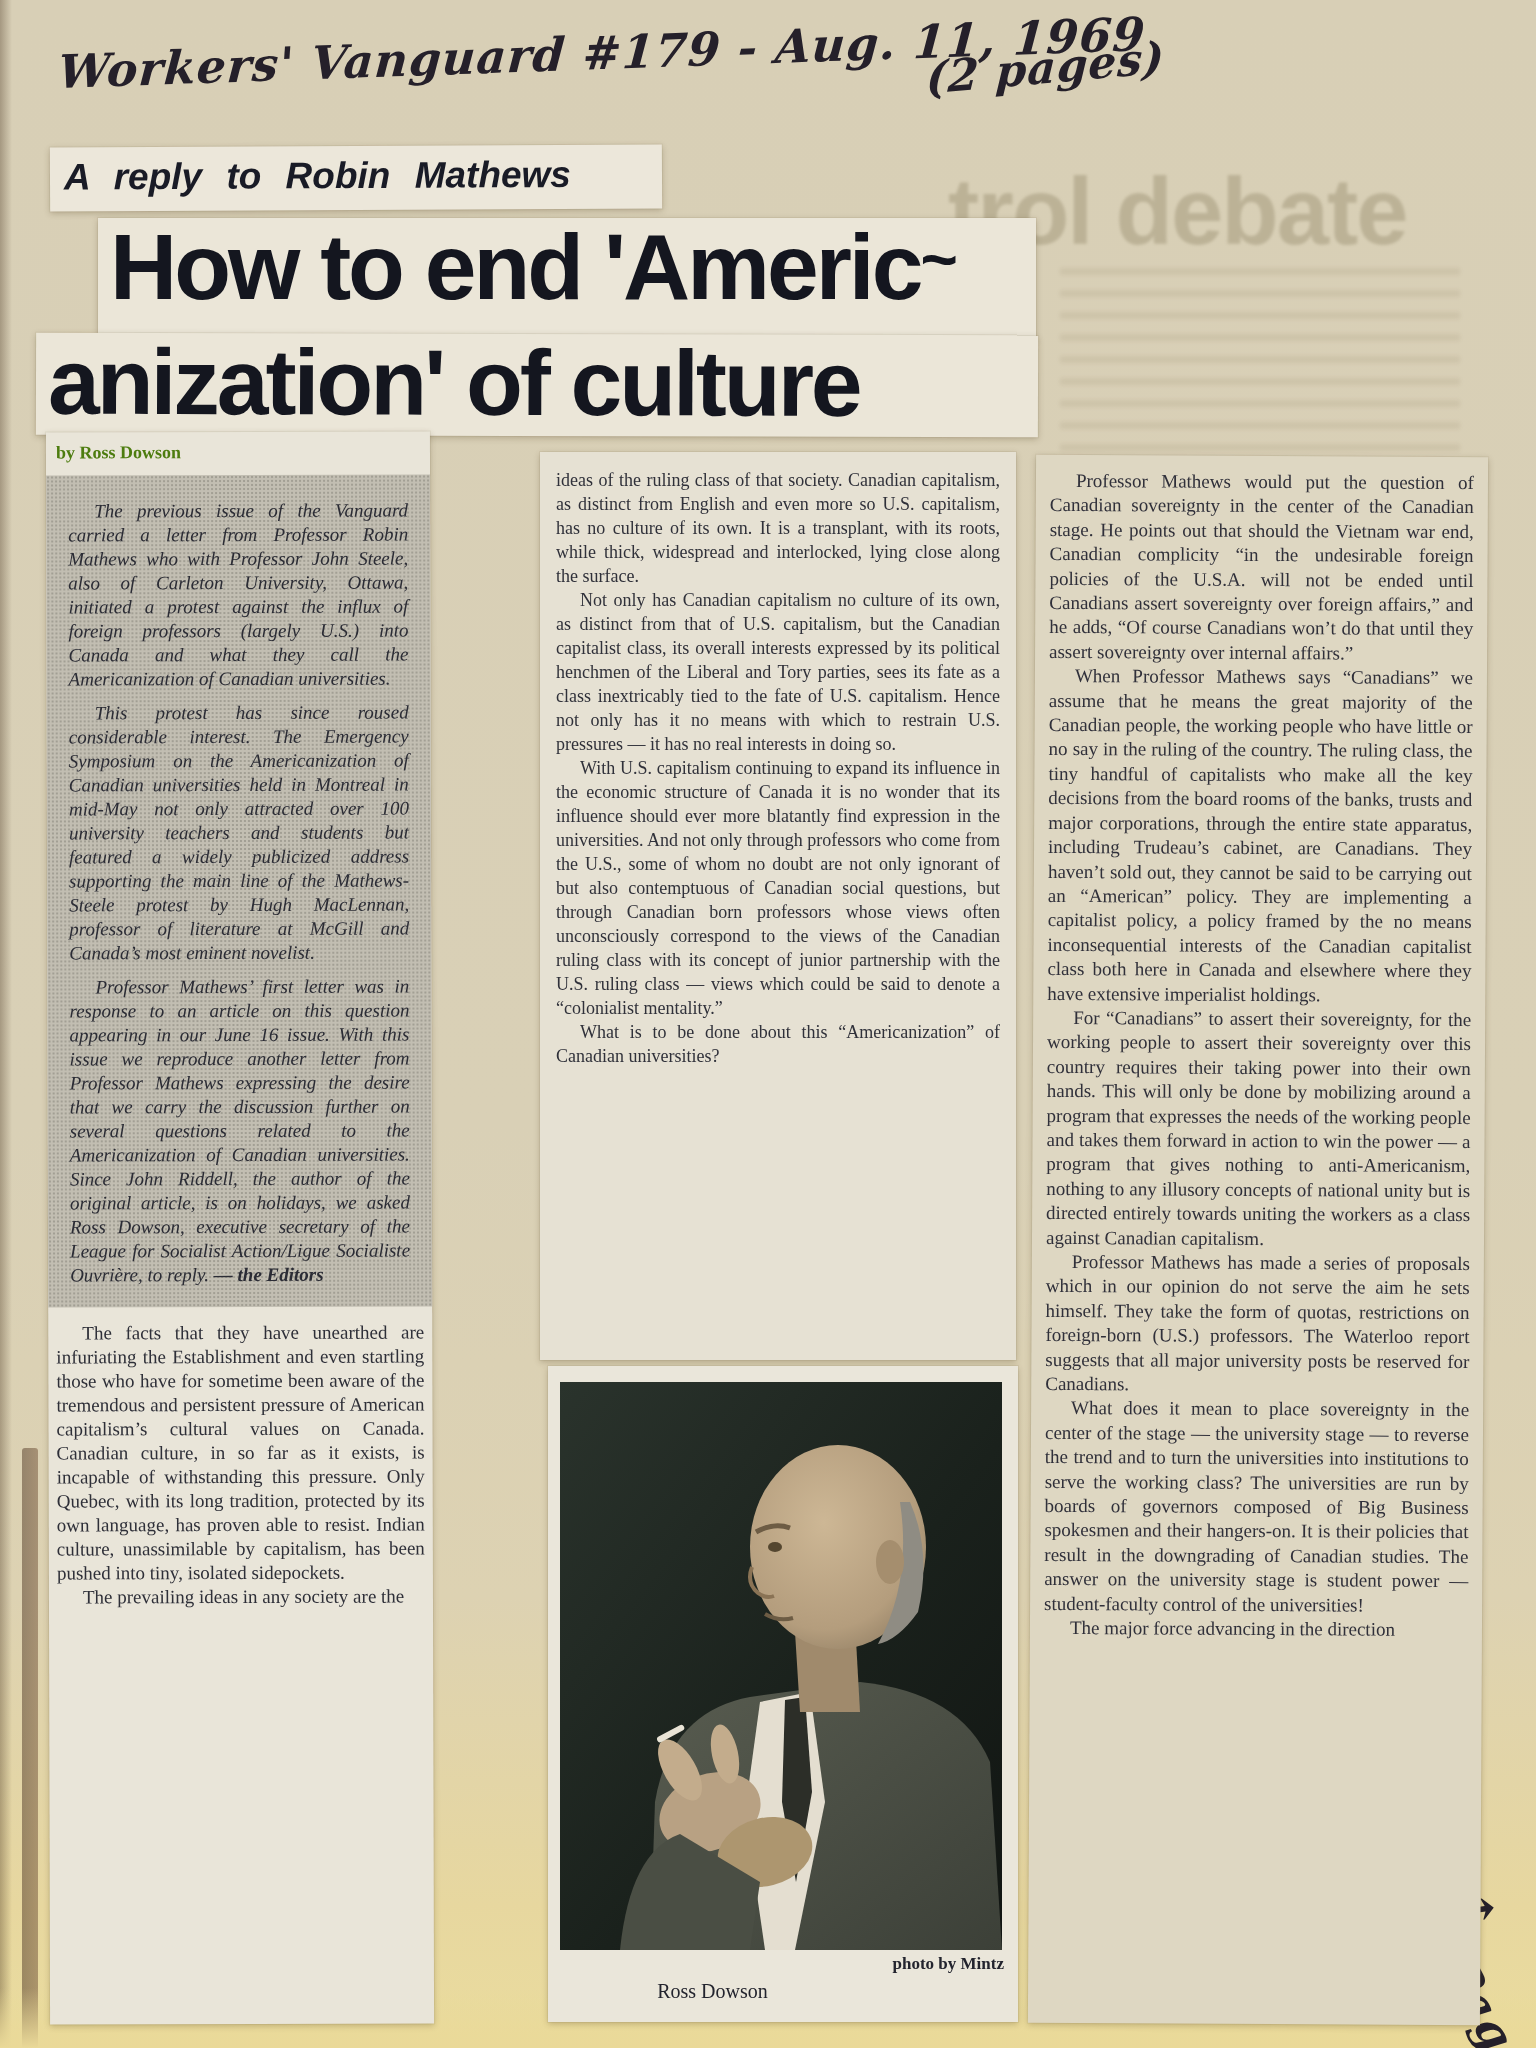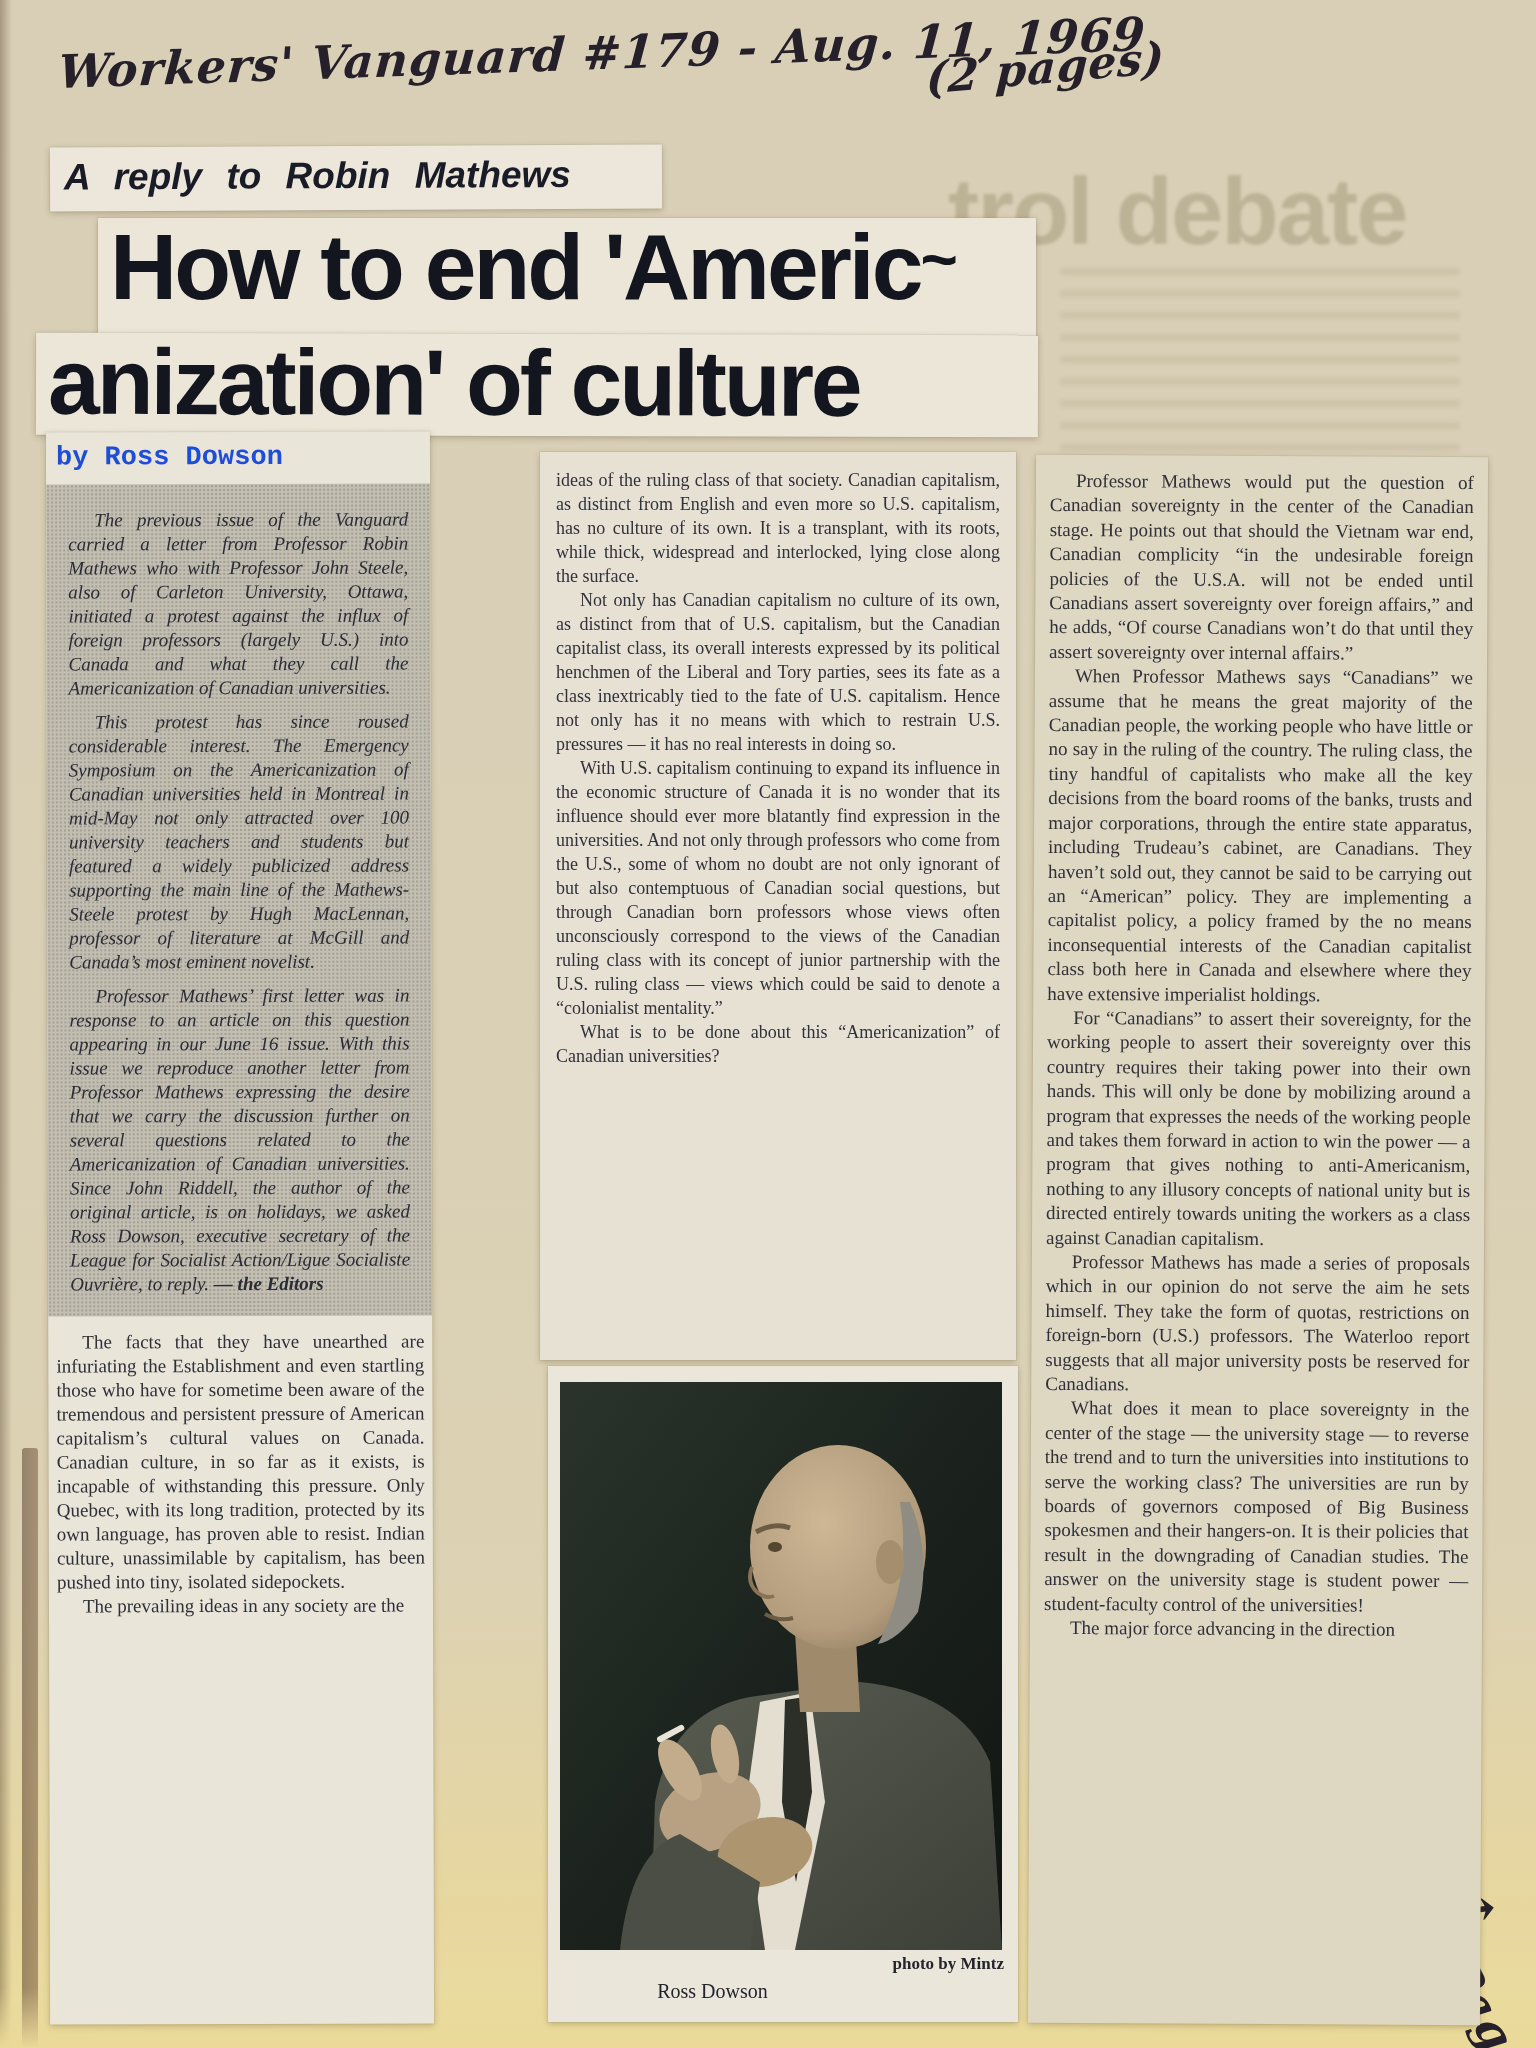--- a/index.html
+++ b/index.html
@@ -50,22 +50,22 @@
   .head2-clip{left:36px;top:334px;width:1002px;height:102px;background:#ebe6d8;transform:rotate(.15deg);}
   .headline{
     margin:0;padding:2px 0 0 12px;font-family:"Liberation Sans",sans-serif;
     font-weight:bold;font-size:93px;letter-spacing:-3px;color:#14161f;line-height:1.02;
     white-space:nowrap;
   }
   .tilde{font-size:64px;vertical-align:18px;letter-spacing:0;font-weight:bold;}
   
   .col1-clip{left:48px;top:432px;width:384px;height:1592px;background:#e9e5d9;transform:rotate(-.15deg);}
   .byline{
-    margin:10px 0 0 10px;font-size:27px;font-weight:bold;color:#1d4ed8;
-    font-family:Liberation Mono, monospace;
+    margin:10px 0 0 10px;font-size:18px;font-weight:bold;color:#4d7c0f;
+    font-family:Liberation Serif, serif;
   }
   .intro-box{
     margin:12px 0 0 0;padding:14px 12px 10px 12px;
     background-color:#c2beb2;
     background-image:radial-gradient(rgba(88,86,78,.30) 1px, rgba(0,0,0,0) 1.3px);
     background-size:4px 4px;
     font-style:italic;font-size:19px;line-height:24px;color:#2b2c35;
     text-align:justify;
   }
   .intro-box p{margin:10px;text-indent:26px;}

